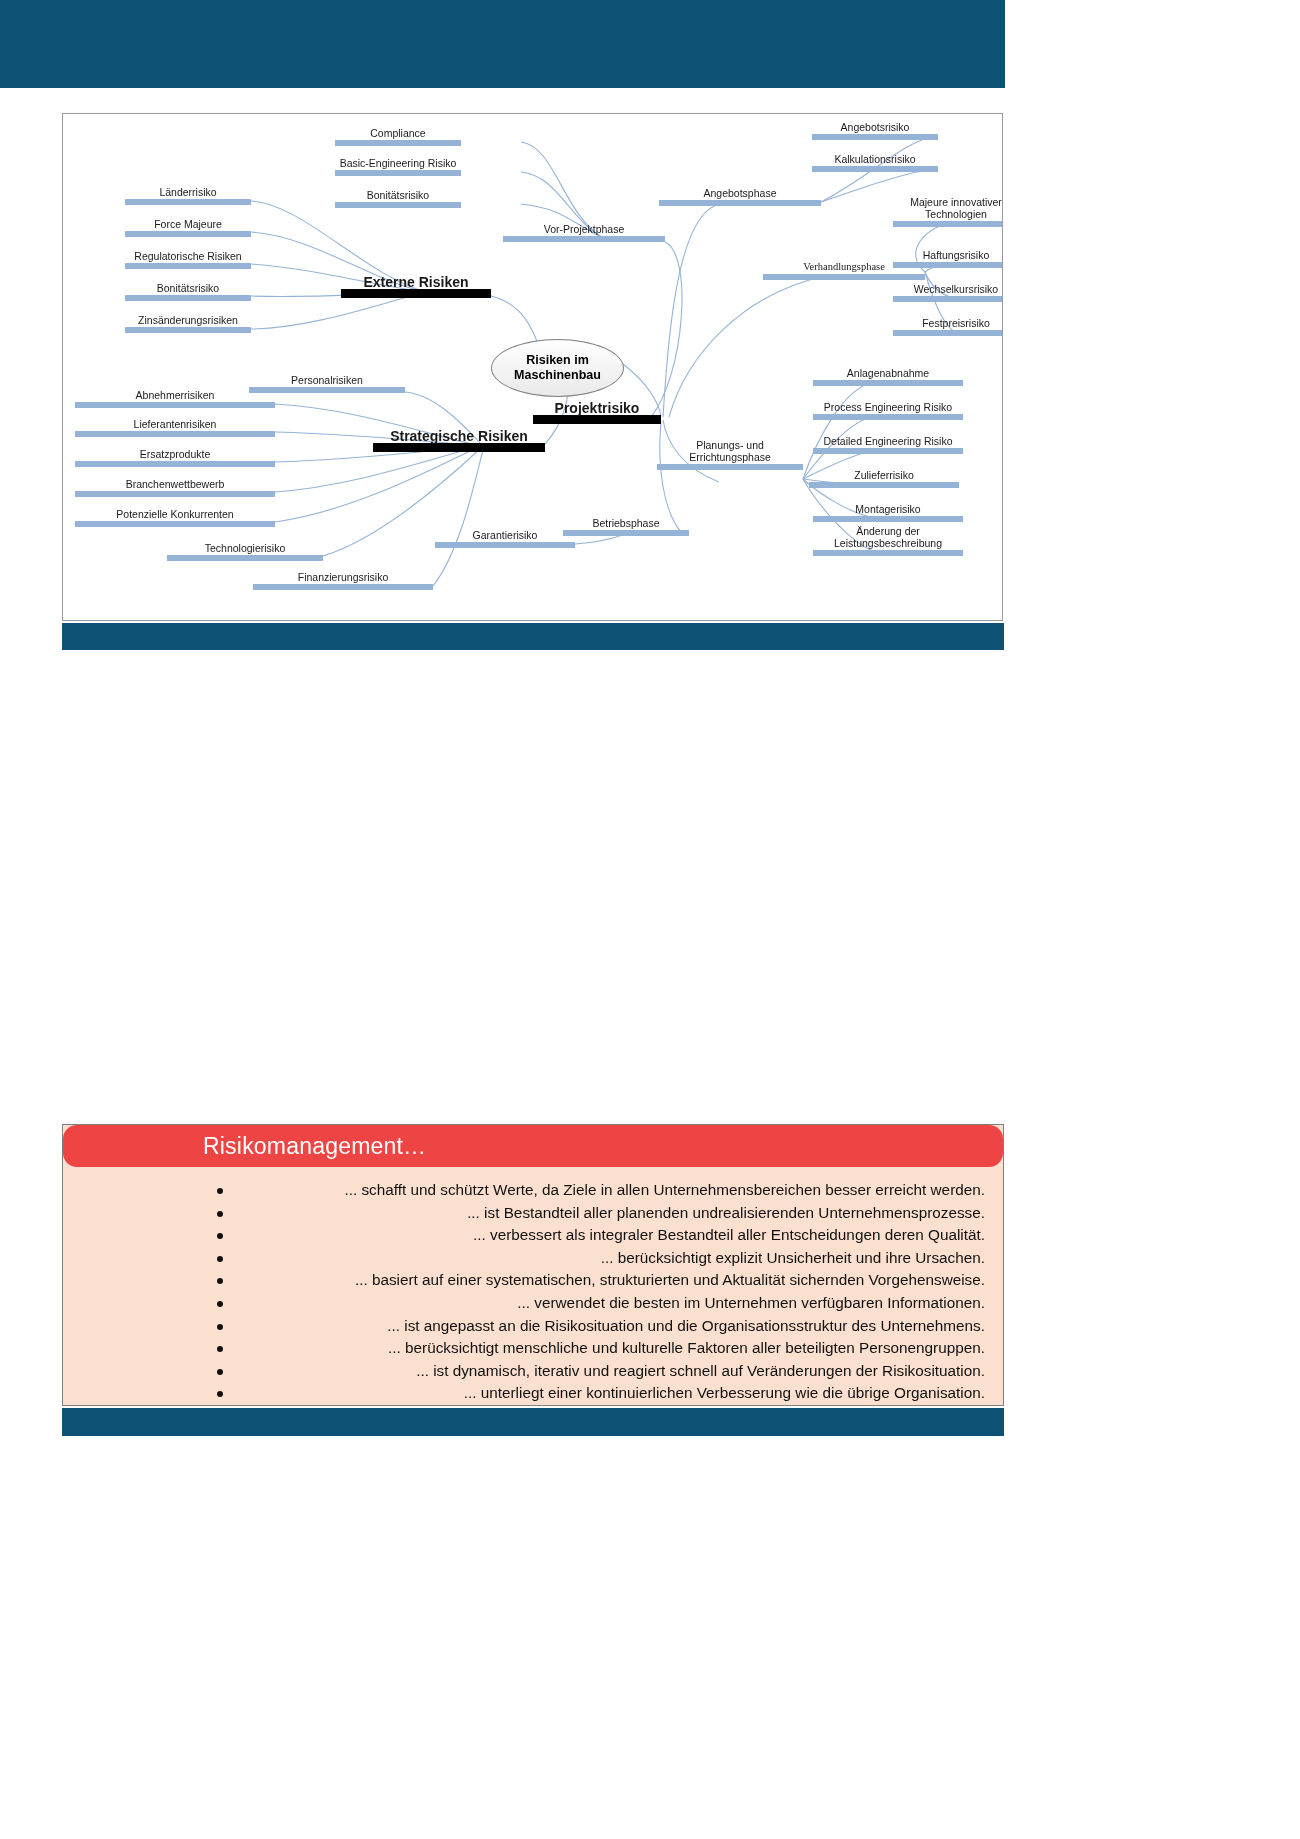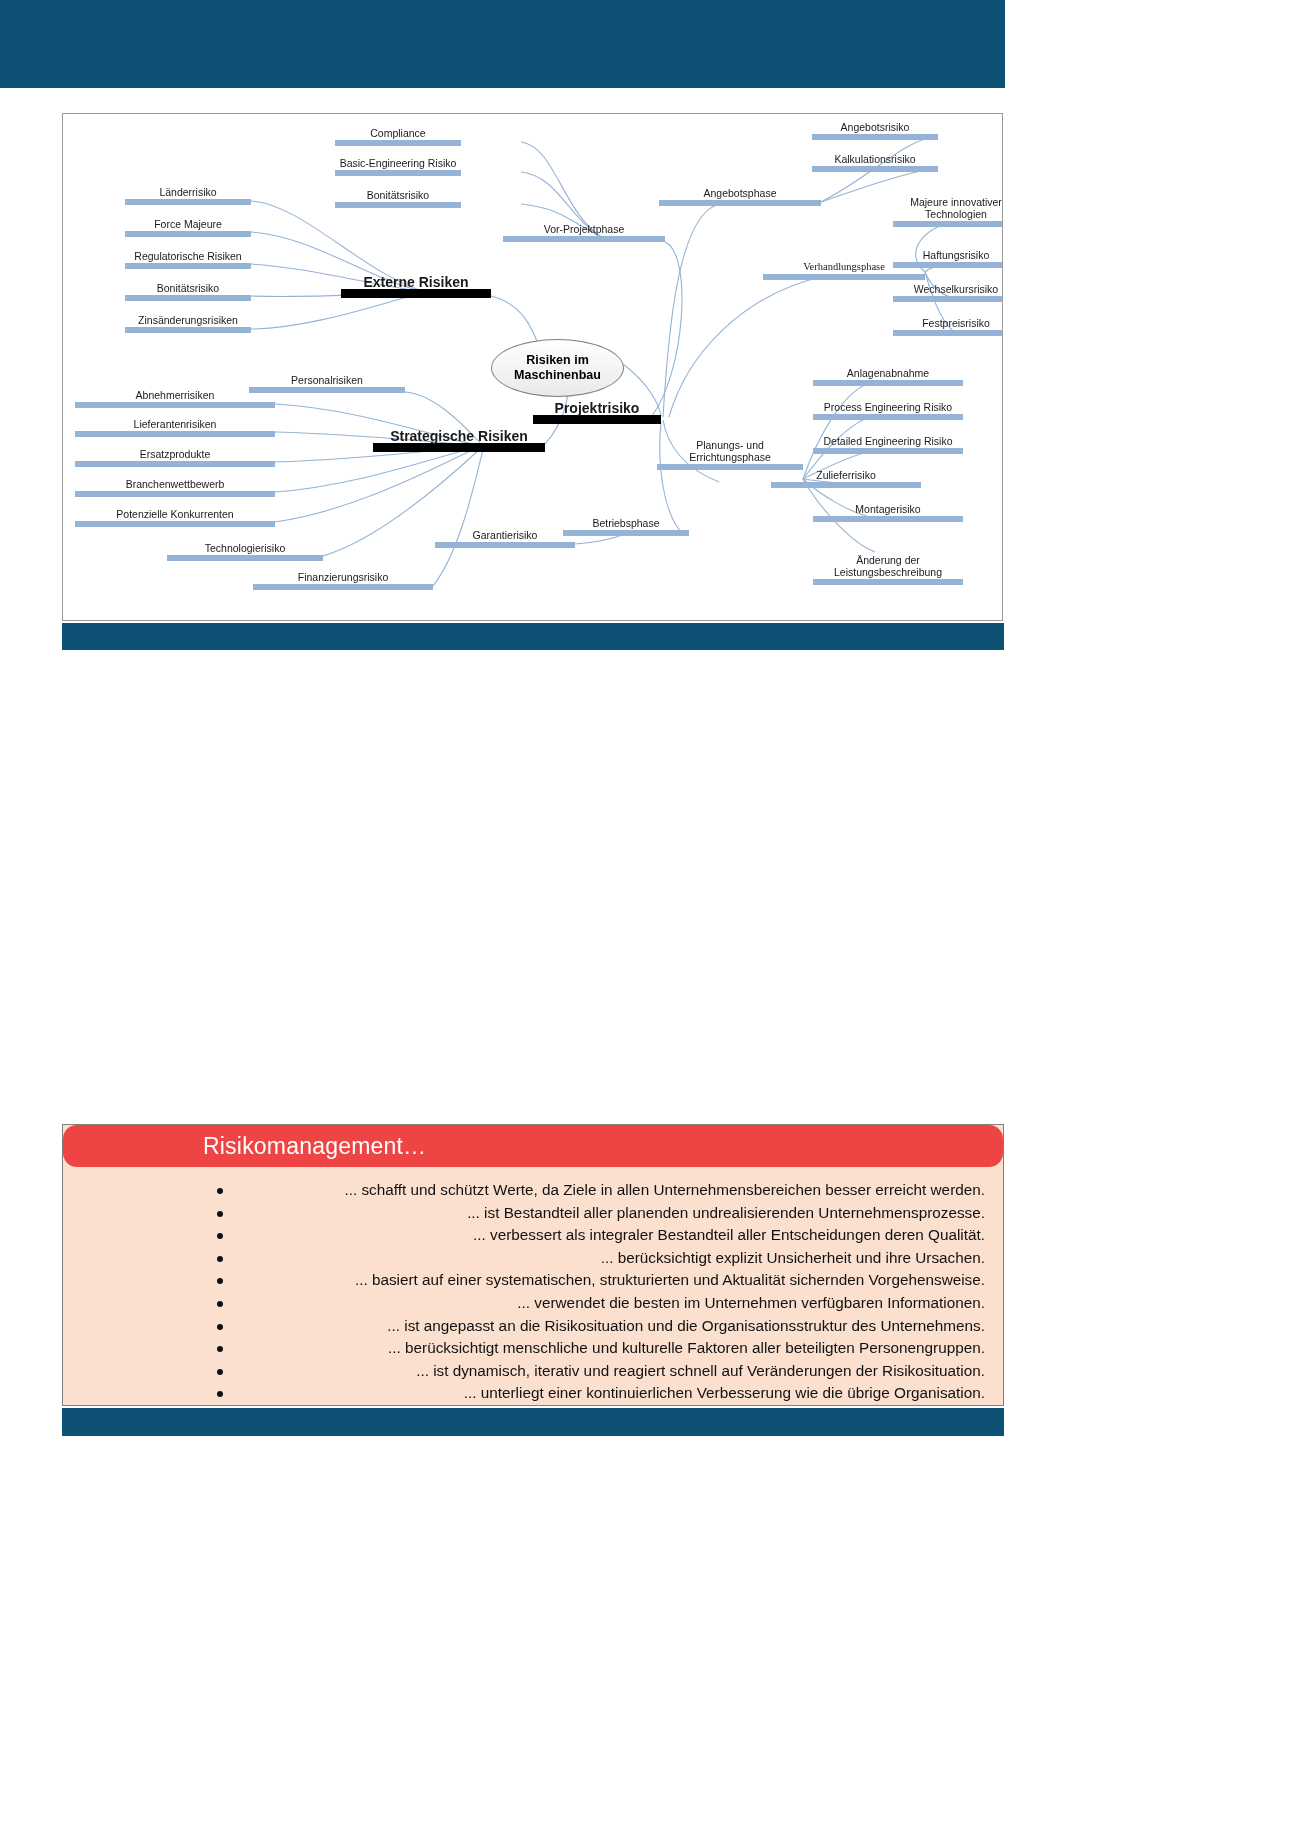--- a/index.html
+++ b/index.html
@@ -194,29 +194,29 @@
     <span class="bar"></span>
   </div>
   <div class="node" style="left:750px;top:287px;width:150px;">
     <span class="lbl">Process Engineering Risiko</span>
     <span class="bar"></span>
   </div>
   <div class="node" style="left:750px;top:321px;width:150px;">
     <span class="lbl">Detailed Engineering Risiko</span>
     <span class="bar"></span>
   </div>
-  <div class="node" style="left:708px;top:355px;width:150px;">
+  <div class="node" style="left:746px;top:355px;width:150px;">
     <span class="lbl">Zulieferrisiko</span>
     <span class="bar"></span>
   </div>
   <div class="node" style="left:750px;top:389px;width:150px;">
     <span class="lbl">Montagerisiko</span>
     <span class="bar"></span>
   </div>
-  <div class="node" style="left:750px;top:411px;width:150px;margin-top:29px;">
+  <div class="node" style="left:750px;top:411px;width:150px;">
     <span class="lbl wrap">Änderung der Leistungsbeschreibung</span>
     <span class="bar"></span>
   </div>
   <div class="node" style="left:594px;top:325px;width:146px;">
     <span class="lbl wrap">Planungs- und Errichtungsphase</span>
     <span class="bar"></span>
   </div>
 
   <div class="node" style="left:500px;top:403px;width:126px;">
     <span class="lbl">Betriebsphase</span>

